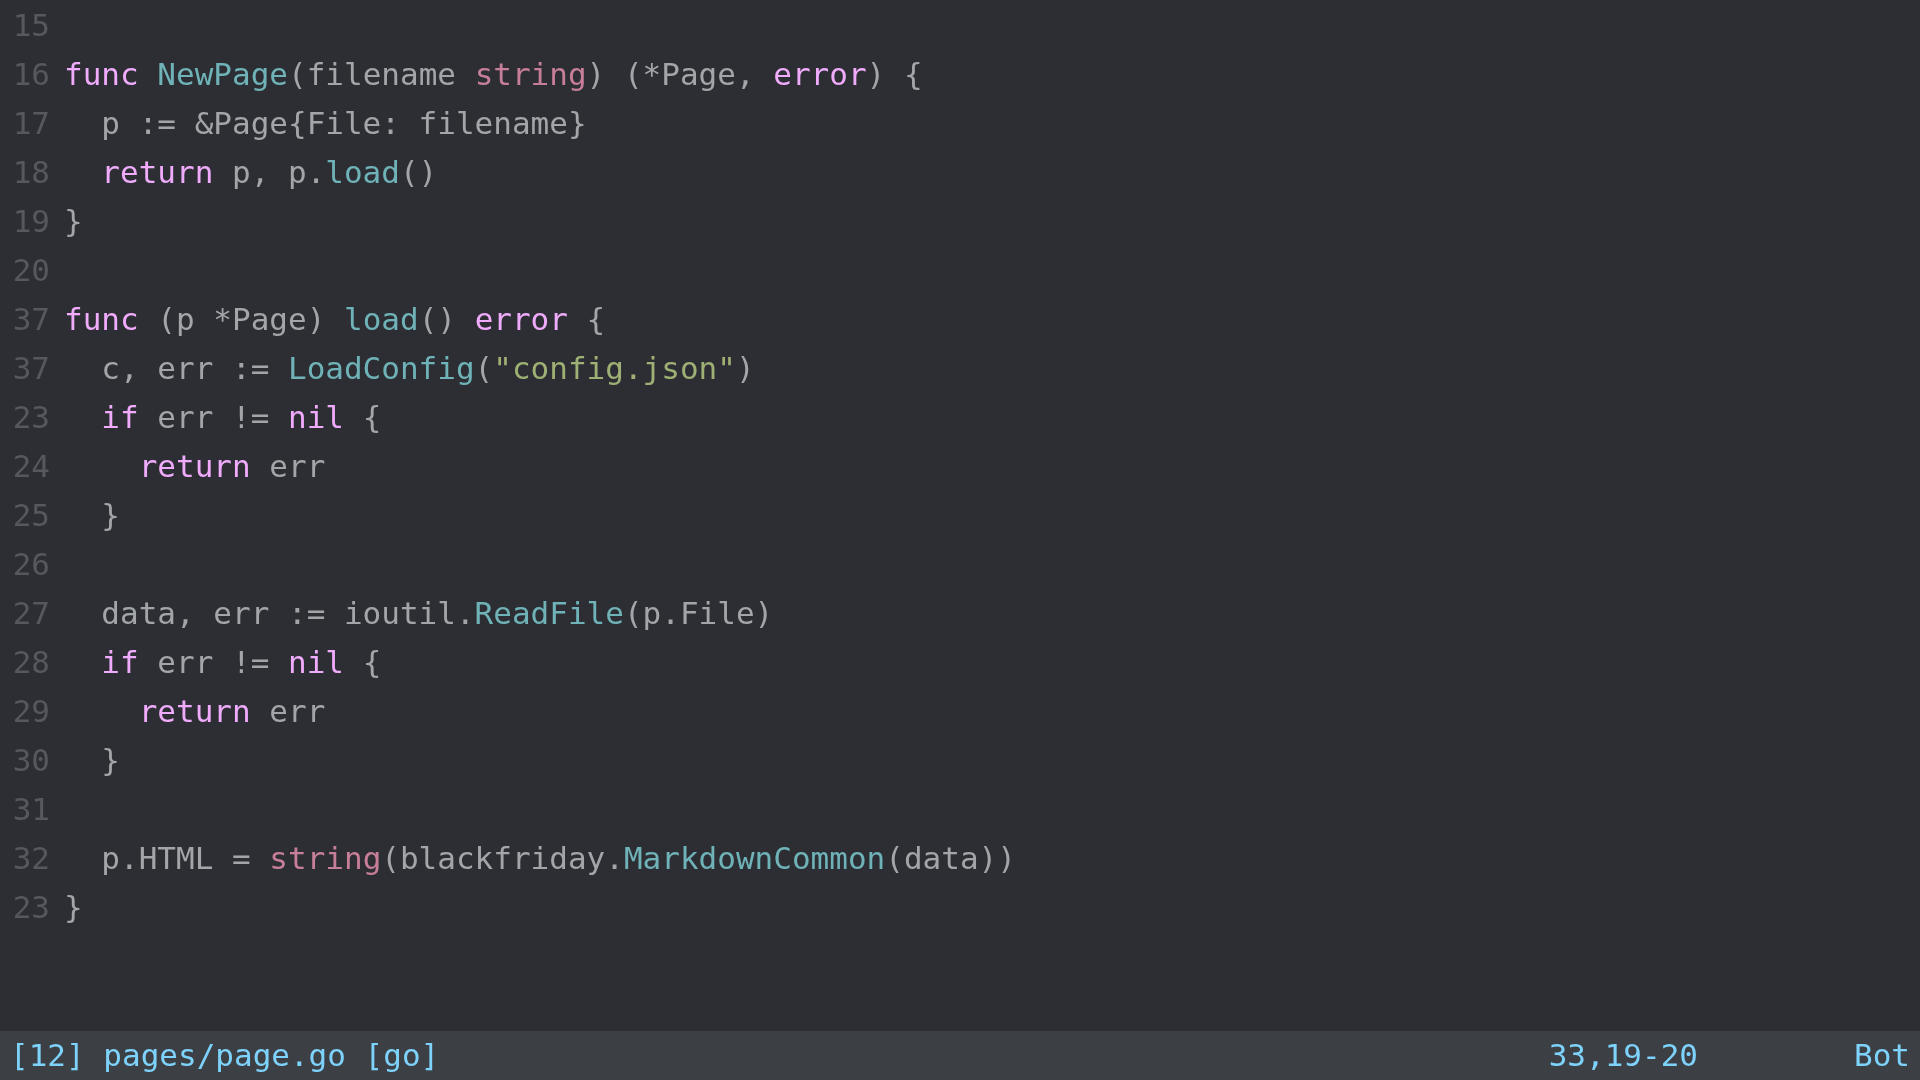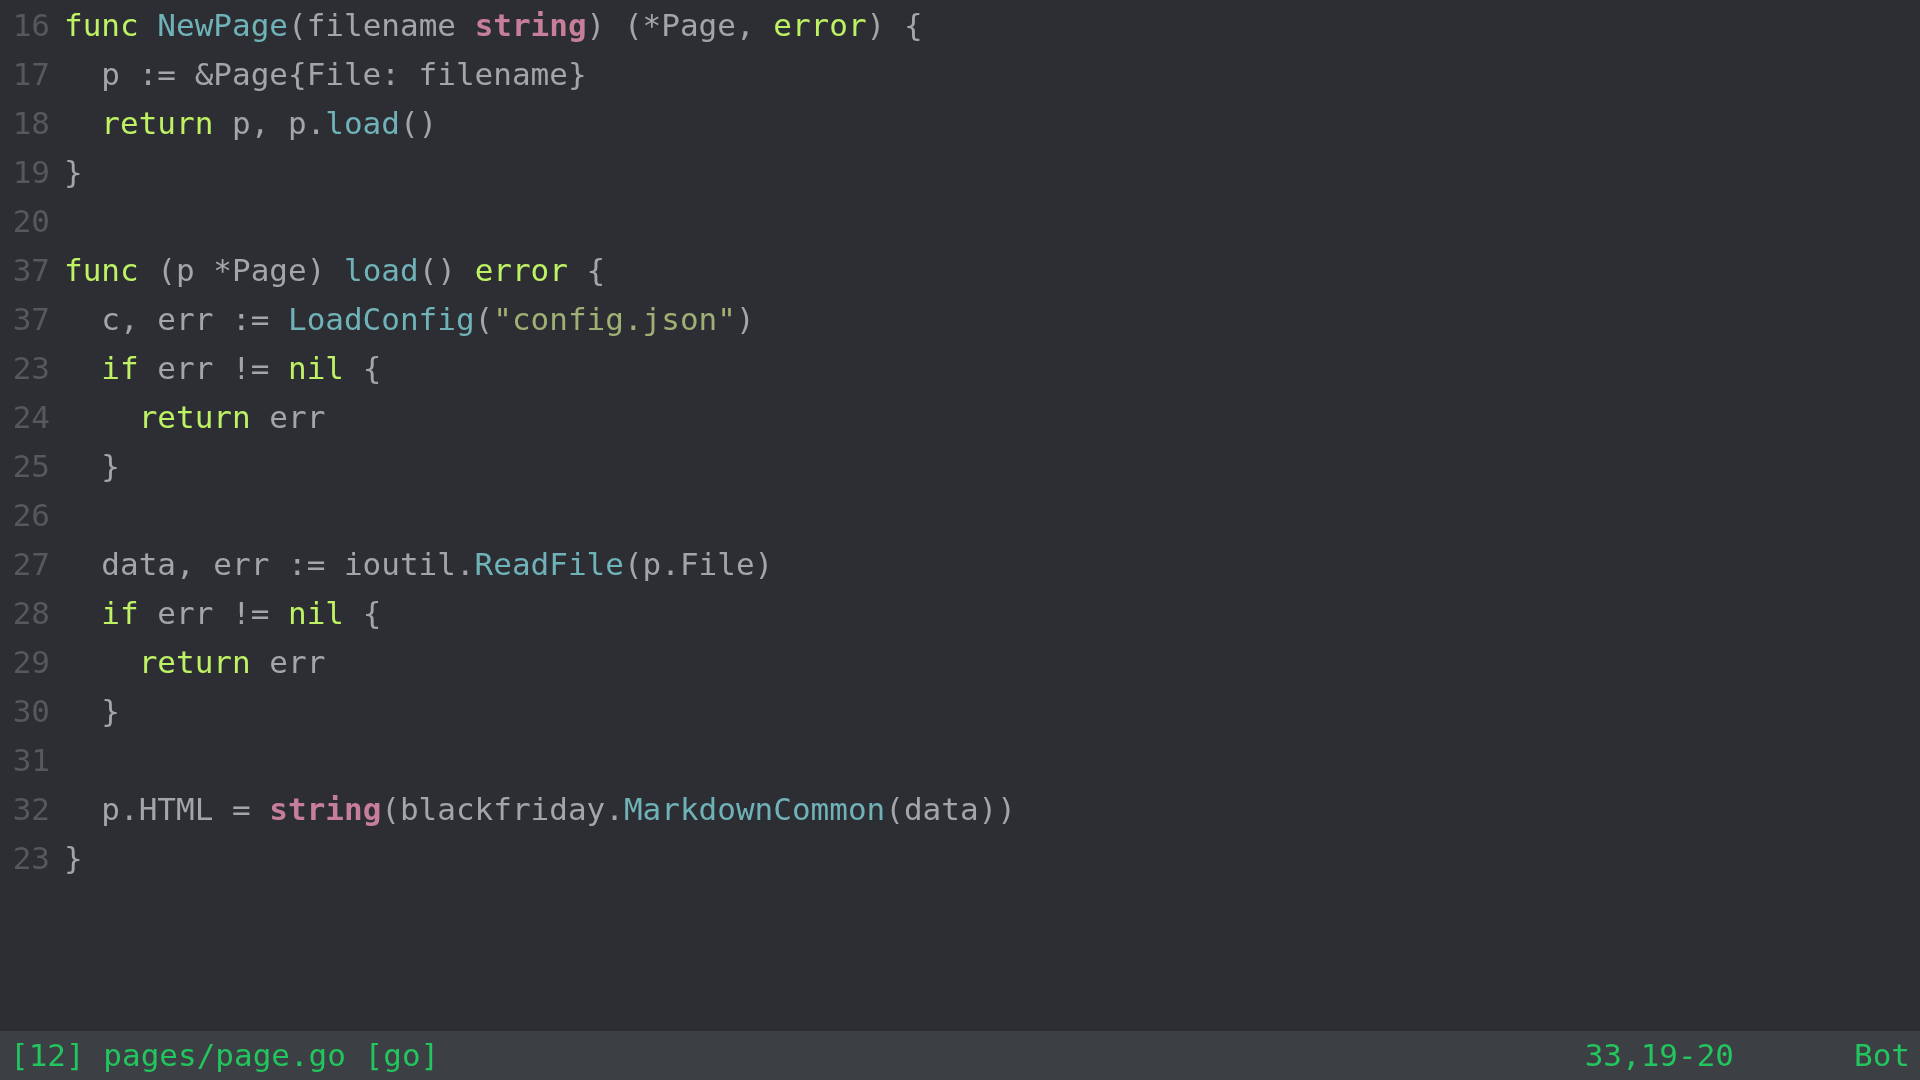--- a/index.html
+++ b/index.html
@@ -30,51 +30,56 @@
   .gutter {
     width: 56px;
     text-align: right;
     color: #55585c;
     padding-right: 14px;
     flex-shrink: 0;
     user-select: none;
   }
   .code { flex: 1; }
   
-  .kw   { color: #bef264; }   
-  .type { color: #c77e98; font-weight: bold; }   
+  .kw   { color: #f0abfc; }   
+  .type { color: #c77e98; }   
   .fn   { color: #6fb3b8; }   
   .str  { color: #9fb074; }   
   .cursor {
     background: #d8d8d8;
     color: #2c2e33;
   }
   .match {
     background: #55585c;
     color: #d8d8d8;
   }
   .statusbar {
     height: 49px;
     background: #3c3f44;
     display: flex;
     align-items: center;
     padding: 0 10px;
-    color: #22c55e;
+    color: #7dd3fc;
     font-size: 31px;
+    gap: 36px;
   }
   .status-left  { flex: 1; }
   .status-mid   { padding-right: 120px; }
   .status-right { }
 </style>
 </head>
 <body>
 
 <div class="editor">
   <div class="code-area">
 
+    <div class="line">
+      <span class="gutter">15</span>
+      <span class="code"></span>
+    </div>
 
     <div class="line">
       <span class="gutter">16</span>
       <span class="code"><span class="kw">func</span><span> </span><span class="fn">NewPage</span><span>(filename </span><span class="type">string</span><span>) (*Page, </span><span class="kw">error</span><span>) {</span></span>
     </div>
 
     <div class="line">
       <span class="gutter">17</span>
       <span class="code"><span>  p := &amp;Page{File: filename}</span></span>
     </div>

